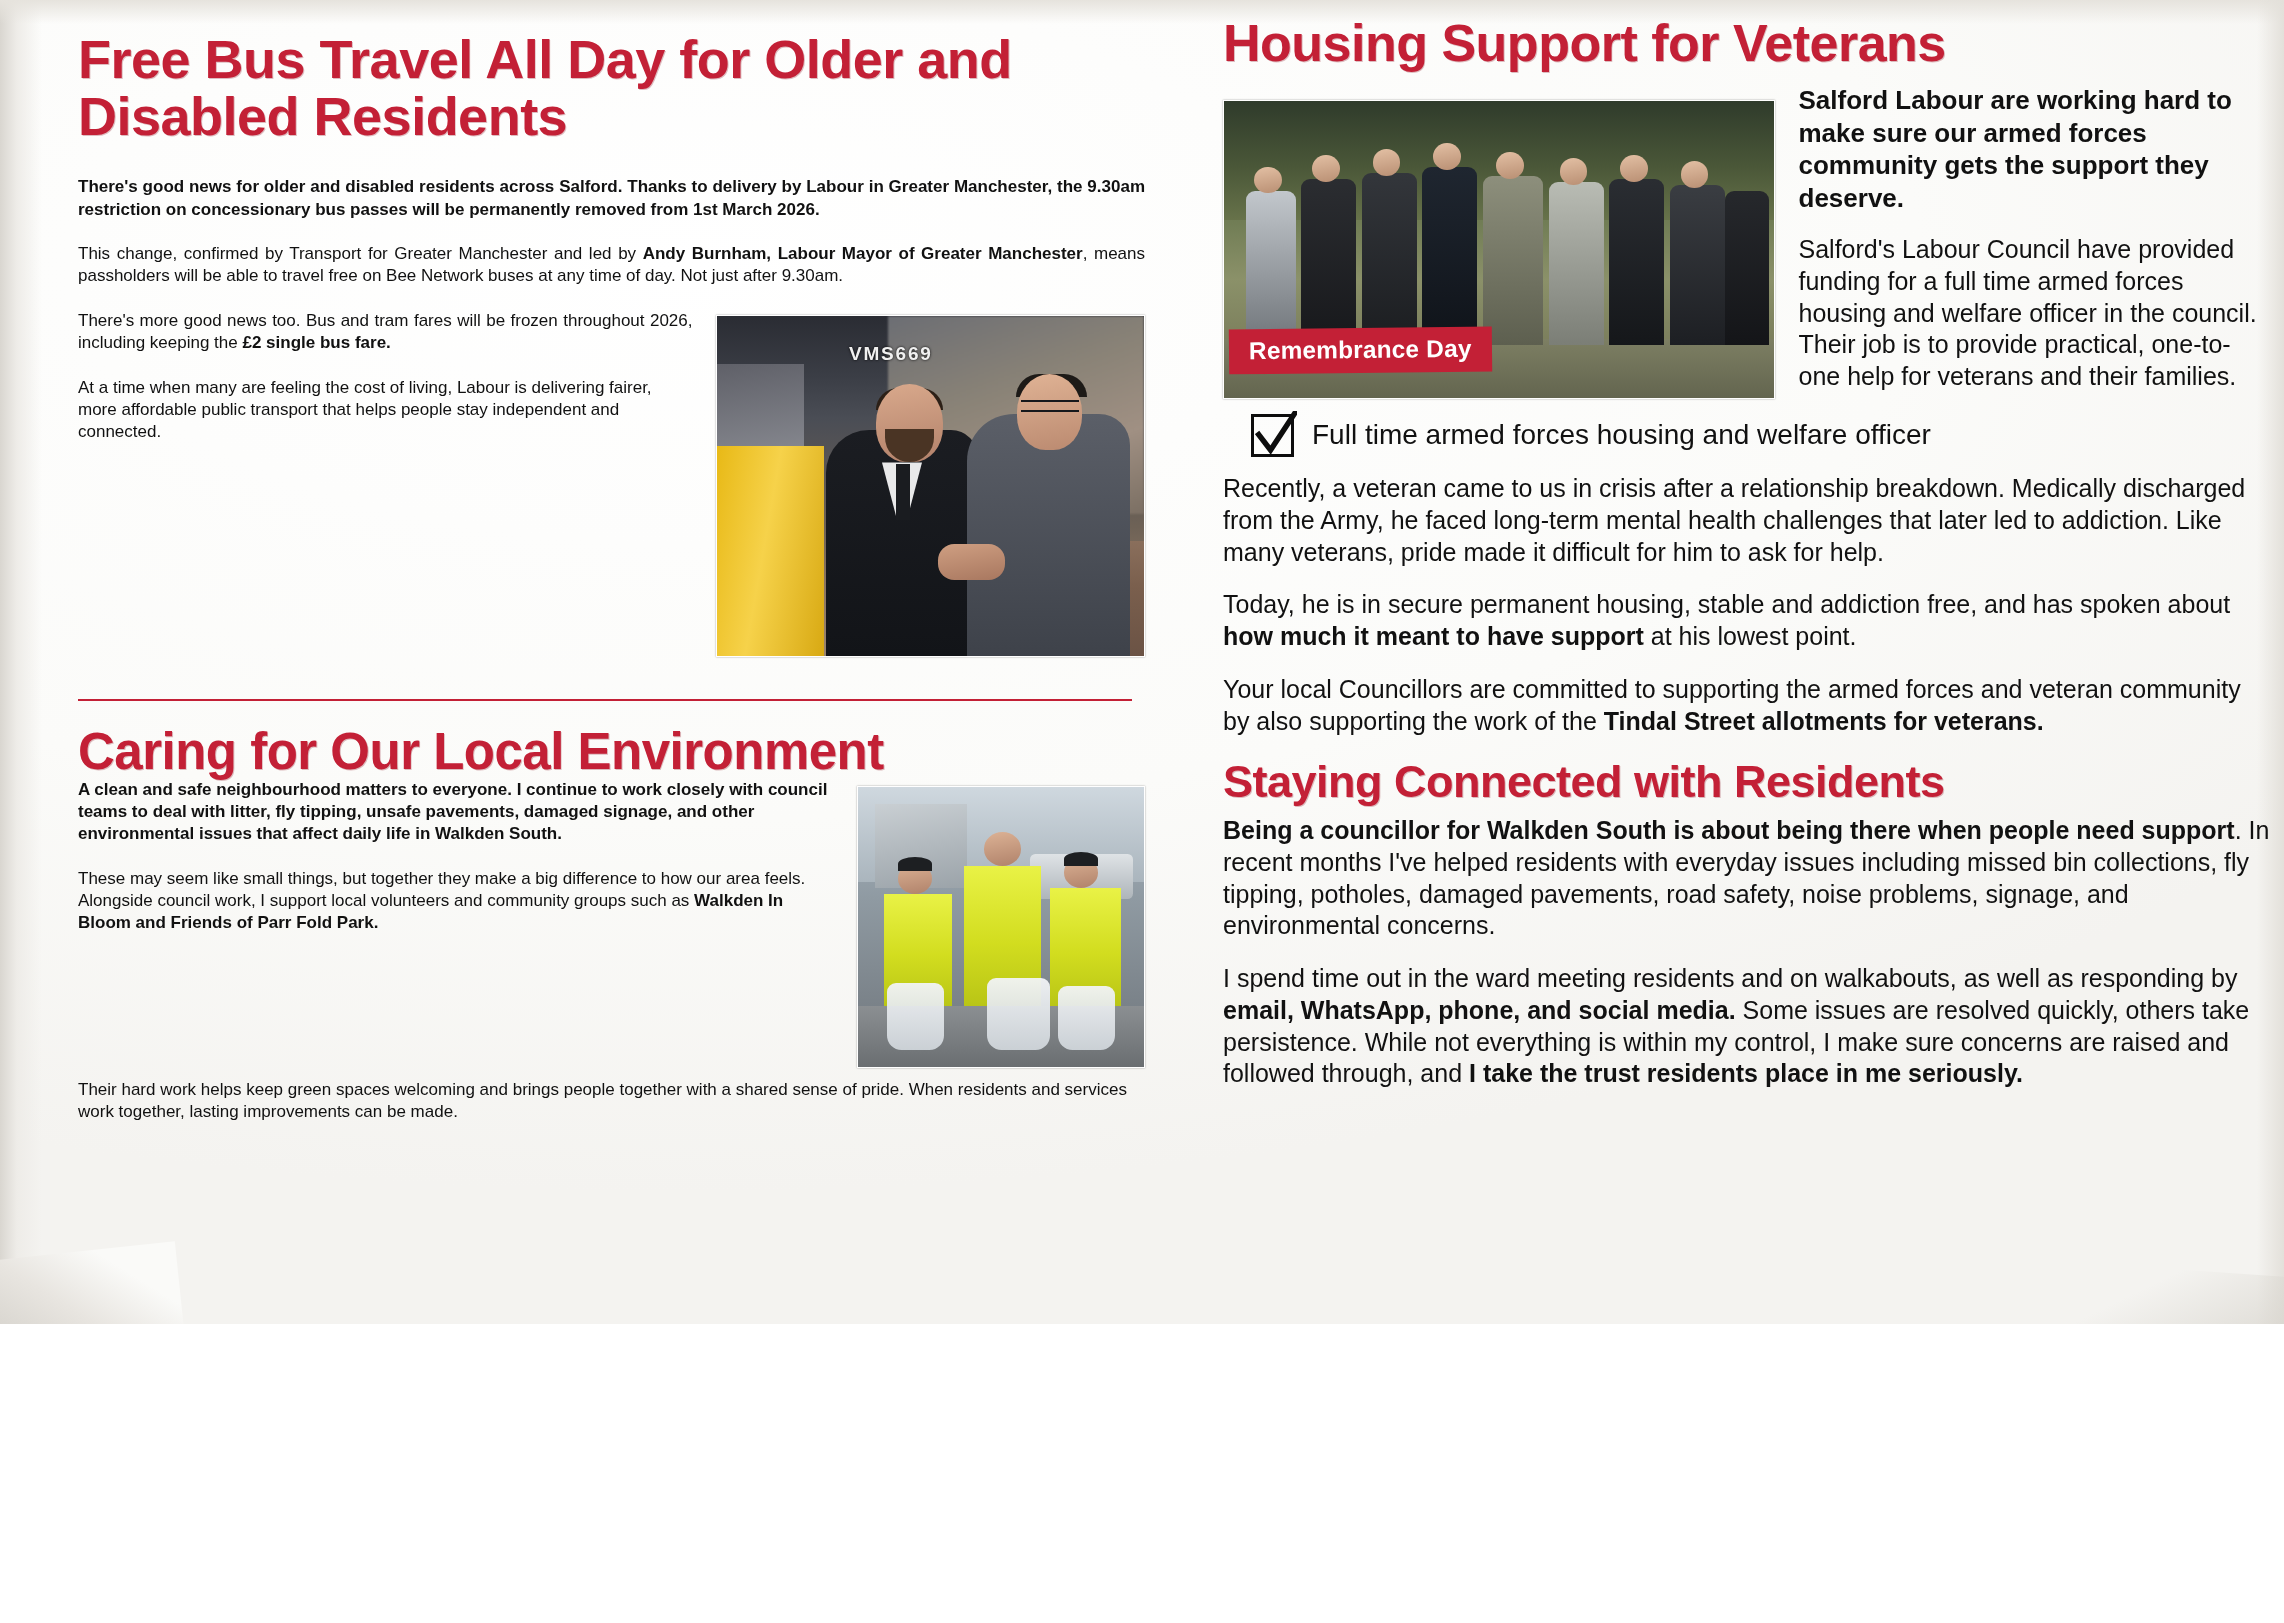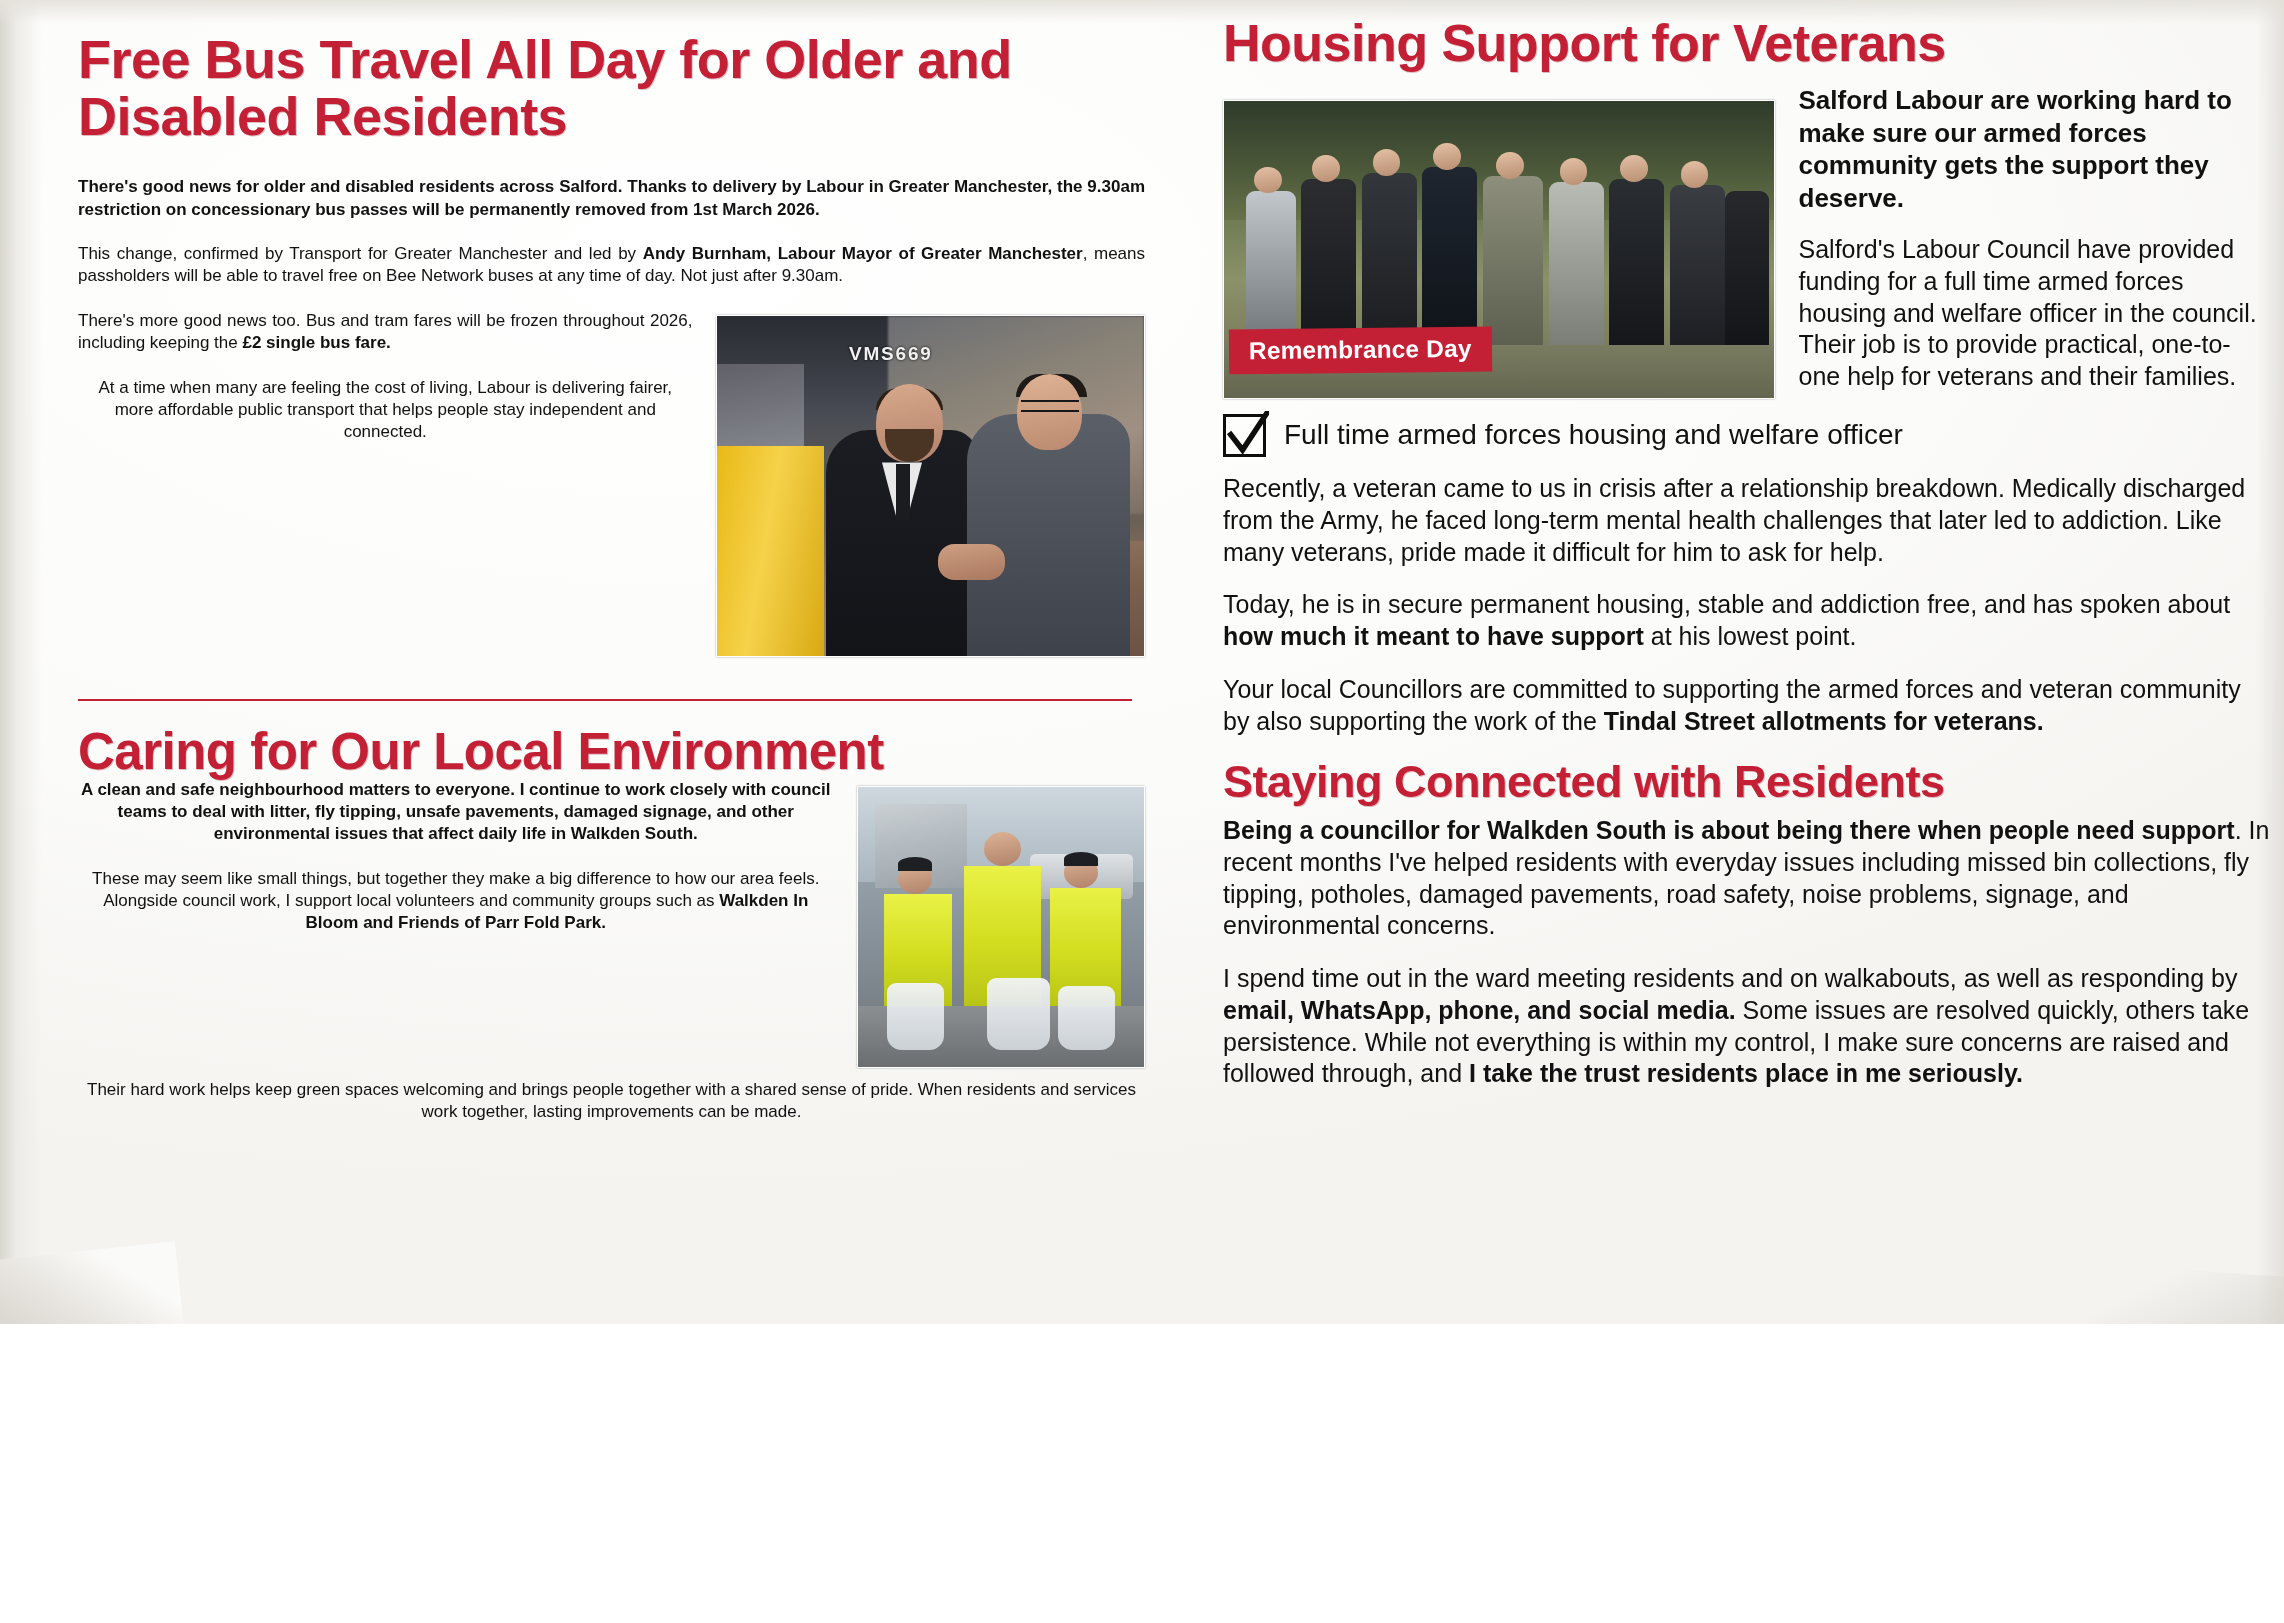--- a/index.html
+++ b/index.html
@@ -92,21 +92,21 @@
   
   p.body {
     color: #111111;
     font-size: 17px;
     line-height: 1.30;
     margin-bottom: 22.6px;
     text-align: justify;
   }
   p.body.lead  { font-weight: bold; }
   p.body b     { font-weight: bold; }
-  p.body.left  { text-align: center; }
+  p.body.left  { text-align: left; }
 
   .rt p.body { font-size: 25px; line-height: 1.27; margin-bottom: 21px; text-align: left; }
 
   
   .img-frame {
     border: 1.8px solid #ffffff;
     box-shadow: 0 0 1.8px rgba(0,0,0,0.35);
     position: relative;
     overflow: hidden;
   }
@@ -246,20 +246,21 @@
     white-space: nowrap;
     transform: rotate(-0.6deg);
   }
 
   
   .check-list { margin: 12.7px 0 16.3px 0; }
   .check-row {
     display: flex;
     align-items: center;
     margin-bottom: 16.3px;
+    margin-left: 28px;
   }
   .check-box {
     flex: 0 0 auto;
     width: 43px; height: 43px;
     border: 3.6px solid #0d0d0d;
     margin-right: 18px;
     position: relative;
   }
   .check-box svg { position: absolute; left: 0.9px; top: -6.3px; }
   .check-label {

